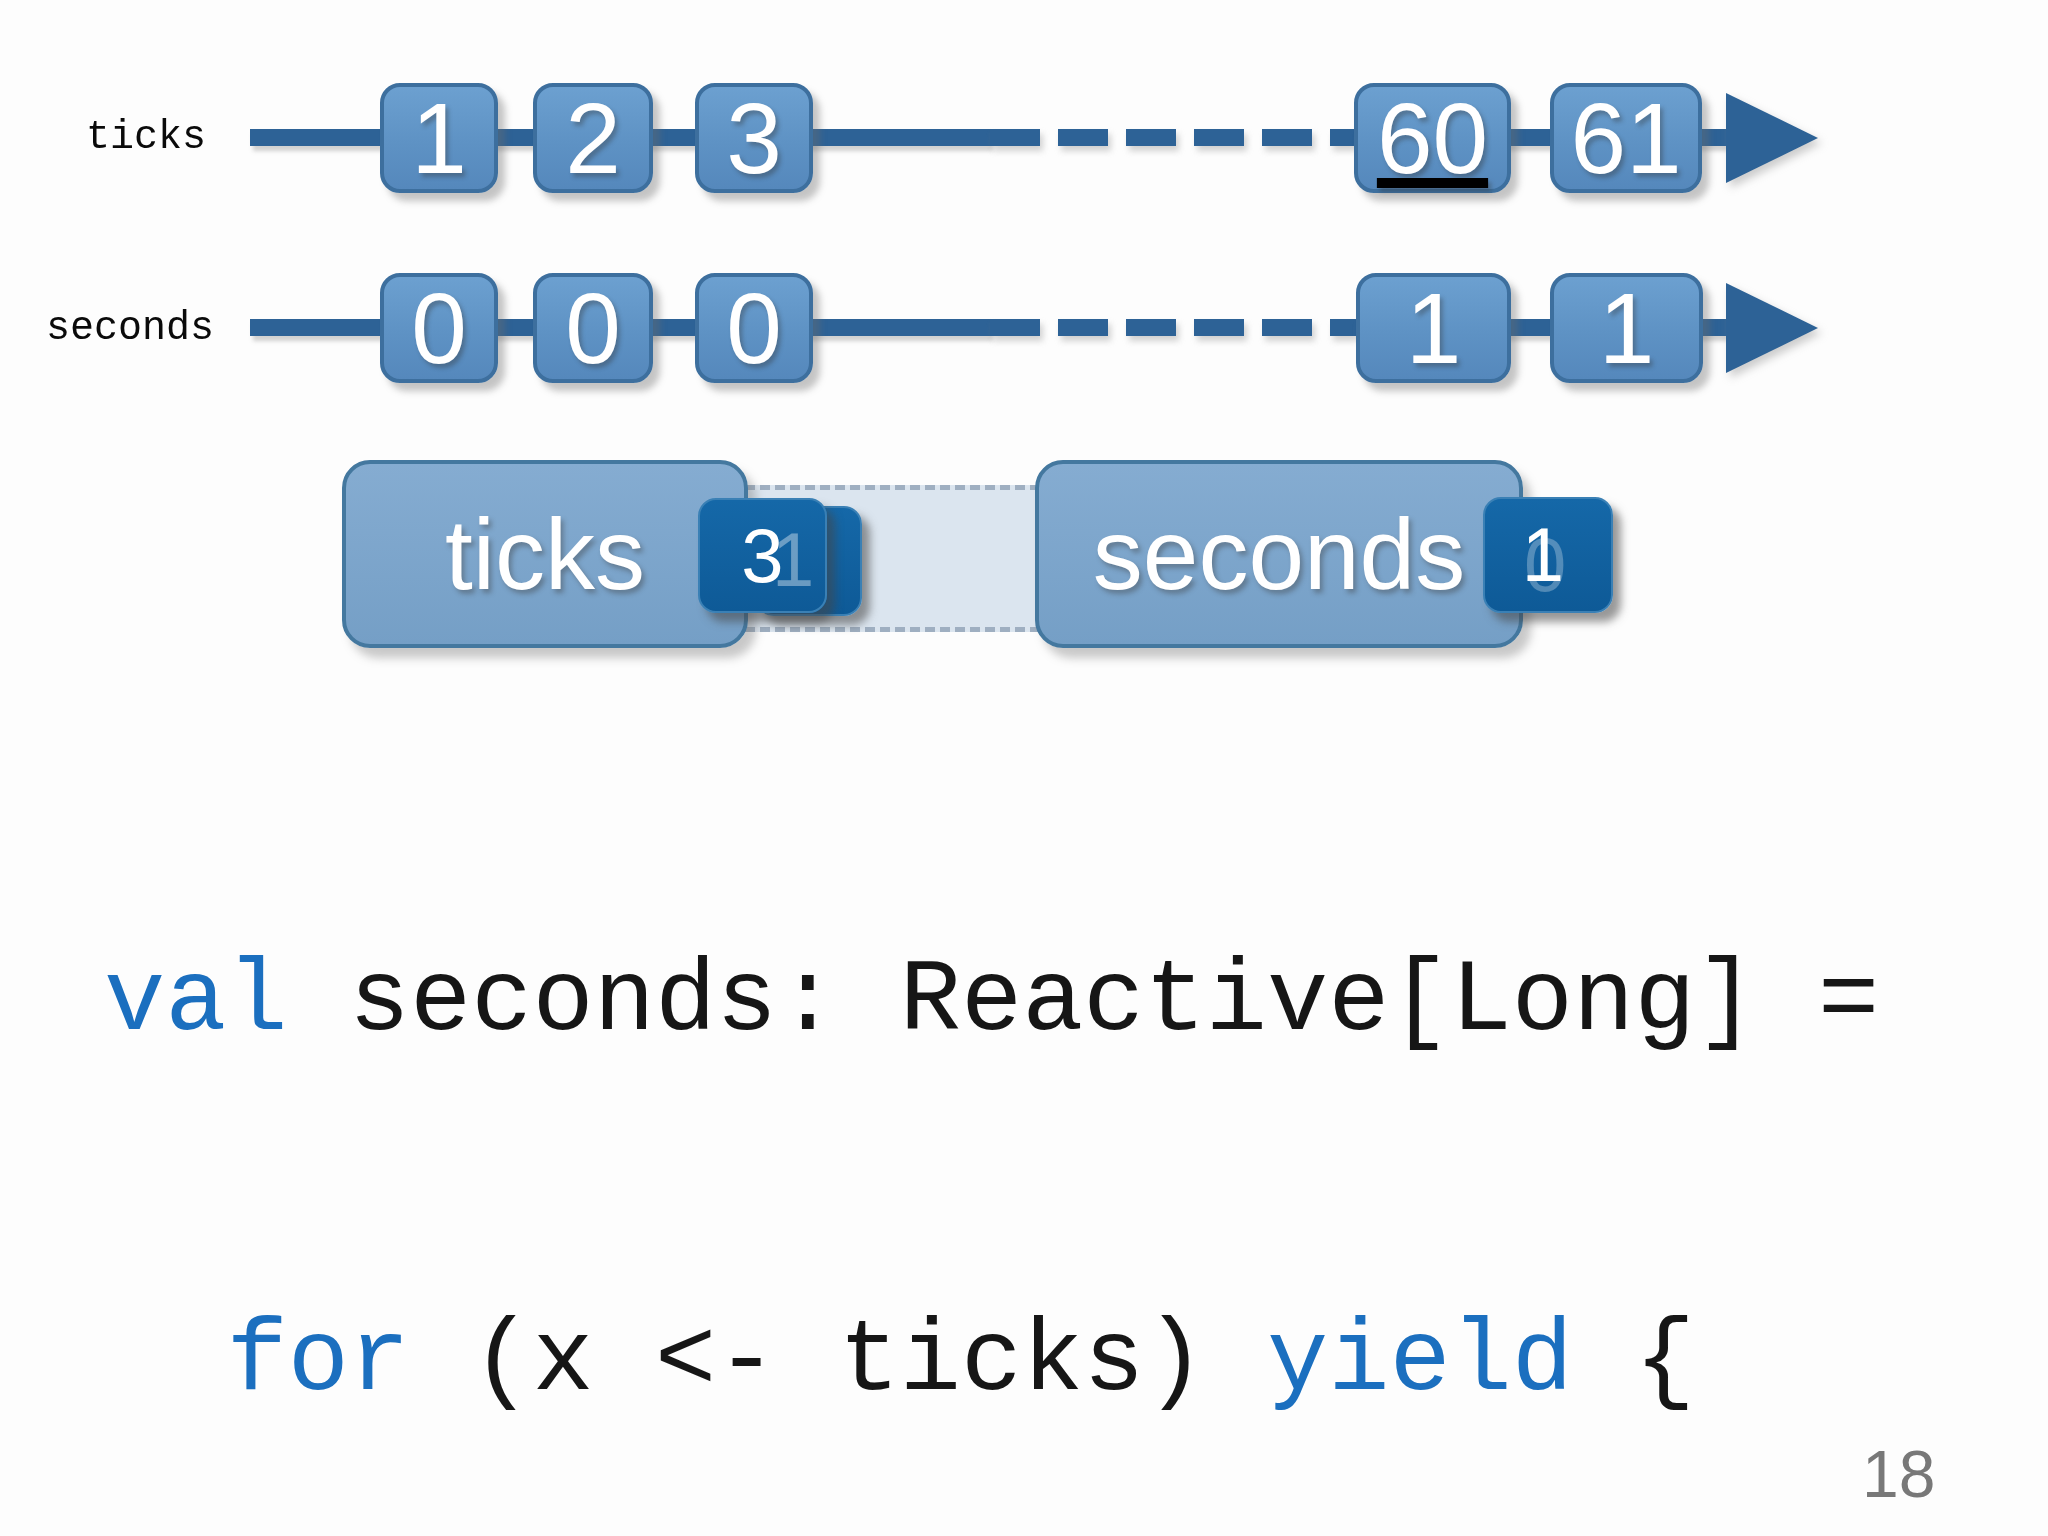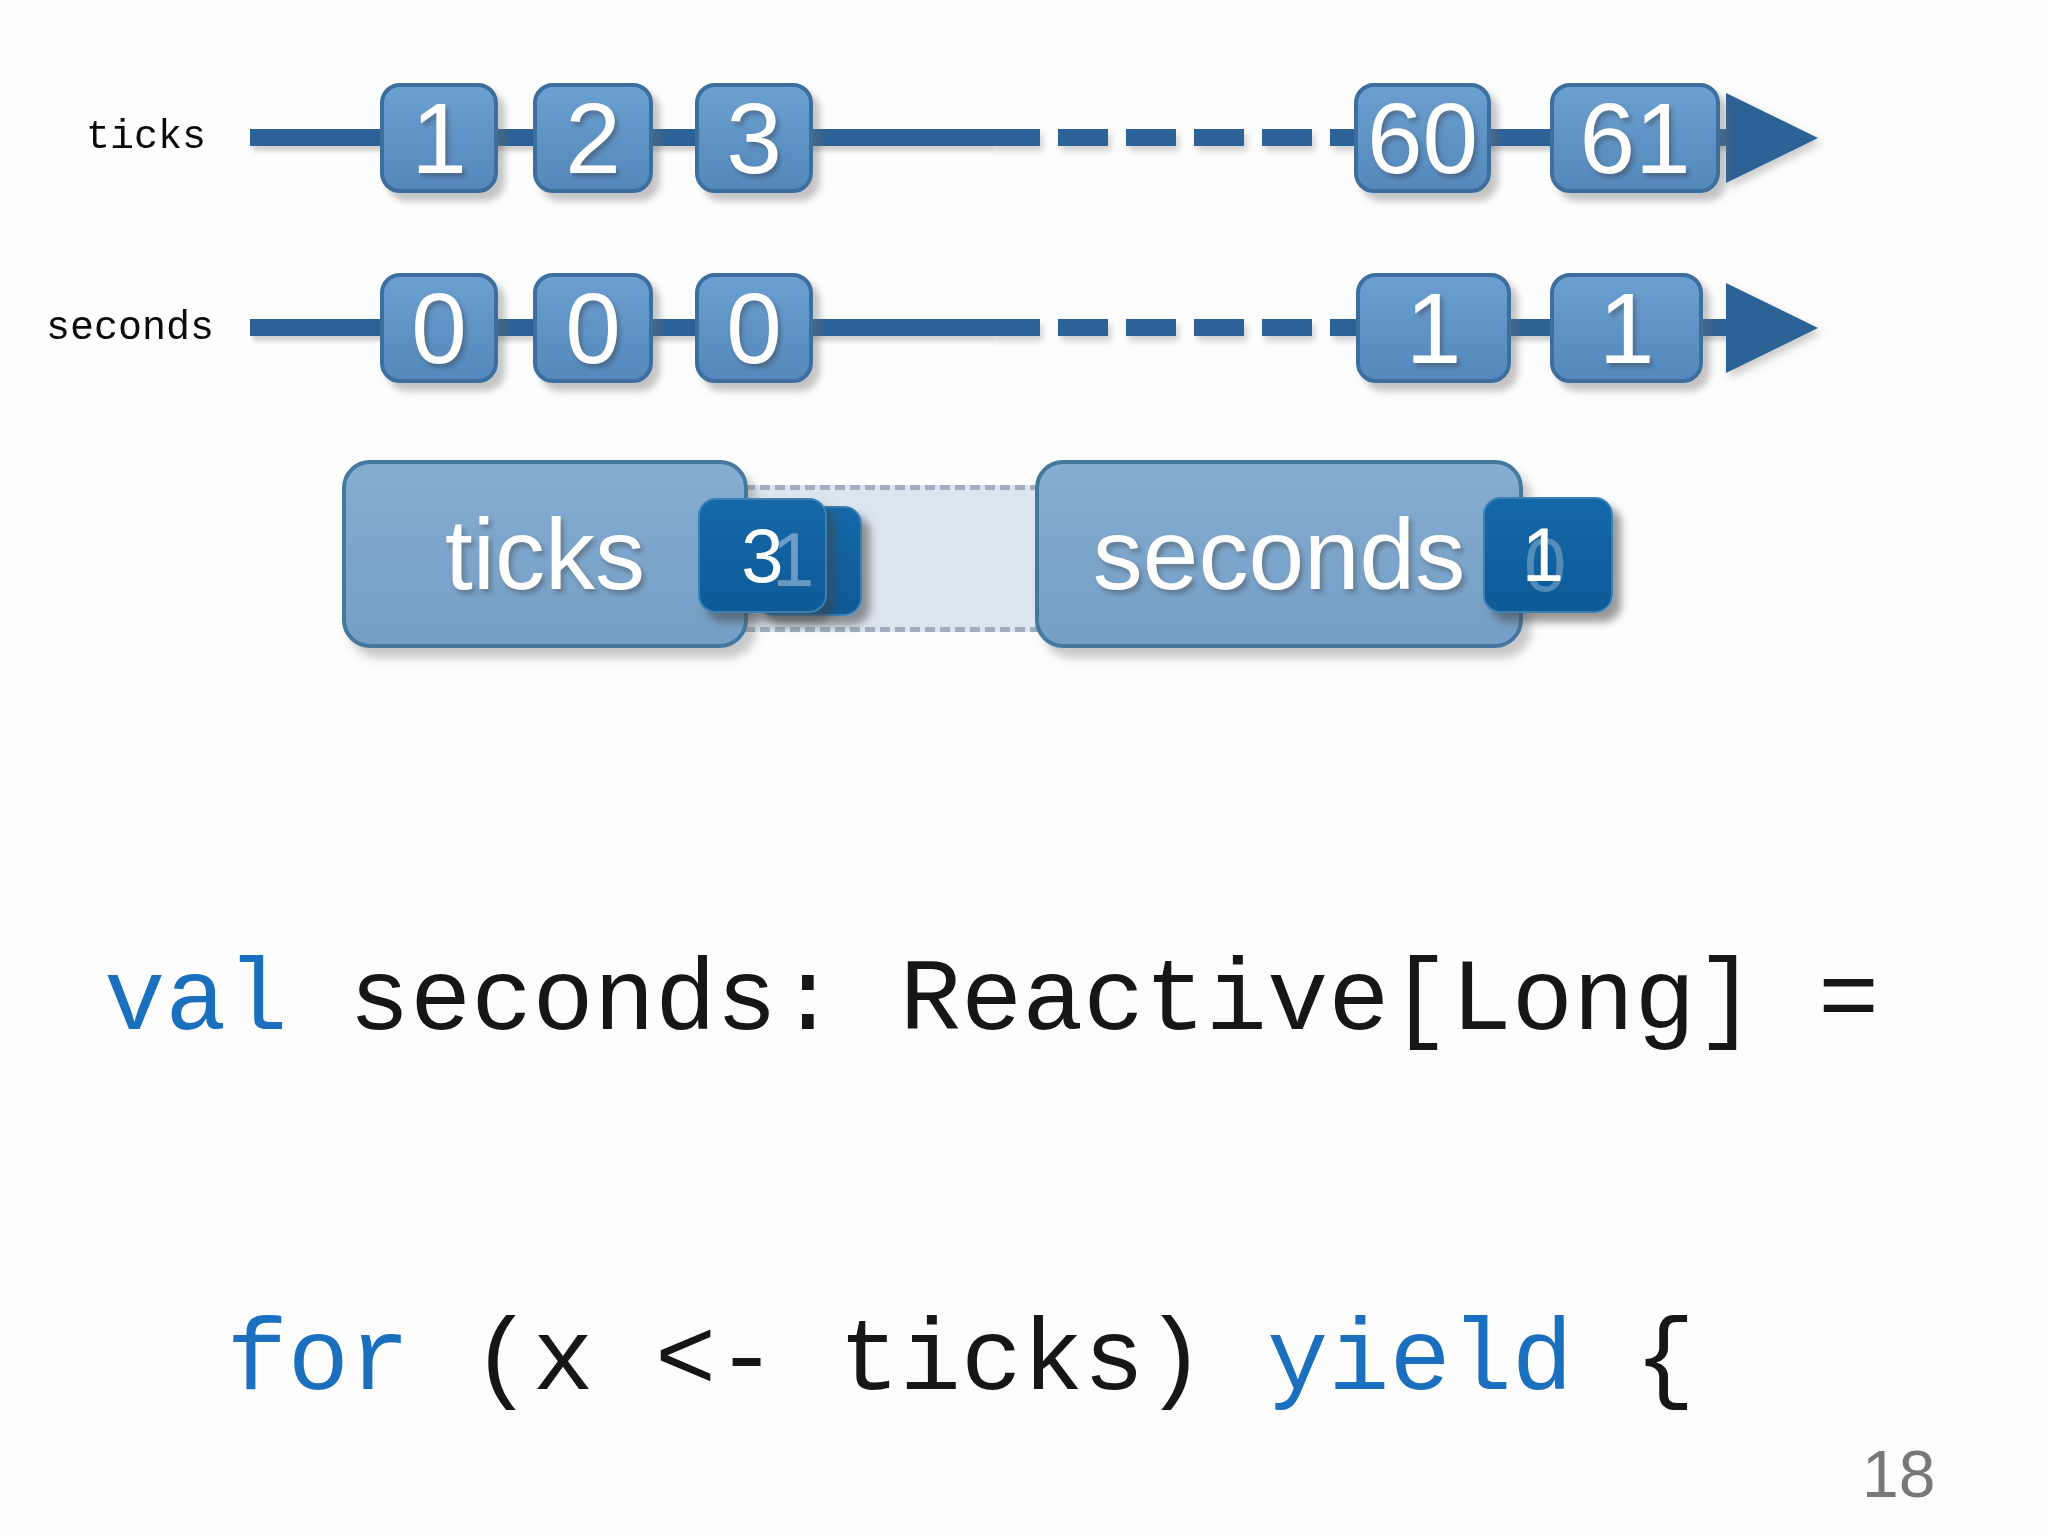--- a/index.html
+++ b/index.html
@@ -112,24 +112,24 @@
 
   <div class="marble" style="left:380px;top:83px;width:118px;">
     <span>1</span>
   </div>
   <div class="marble" style="left:533px;top:83px;width:120px;">
     <span>2</span>
   </div>
   <div class="marble" style="left:695px;top:83px;width:118px;">
     <span>3</span>
   </div>
-  <div class="marble" style="left:1354px;top:83px;width:137px;">
+  <div class="marble" style="left:1354px;top:83px;width:157px;text-decoration:underline;">
     <span>60</span>
   </div>
-  <div class="marble" style="left:1550px;top:83px;width:170px;">
+  <div class="marble" style="left:1550px;top:83px;width:152px;">
     <span>61</span>
   </div>
 
   <div class="row-label" style="left:46px;top:307px;">seconds</div>
 
   <div class="tl-solid" style="left:250px;top:319px;width:740px;"></div>
   <div class="tl-dashed" style="left:990px;top:319px;width:364px;"></div>
   <div class="tl-solid" style="left:1354px;top:319px;width:372px;"></div>
   <div class="tl-arrow" style="left:1726px;top:283px;"></div>
 

